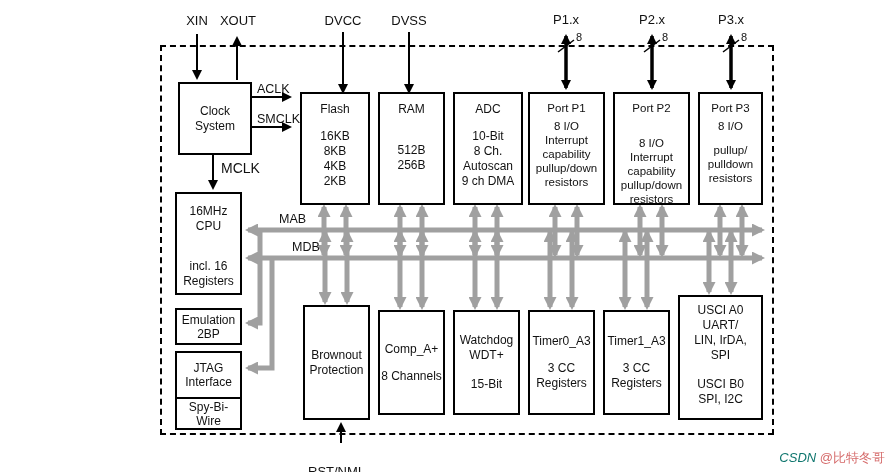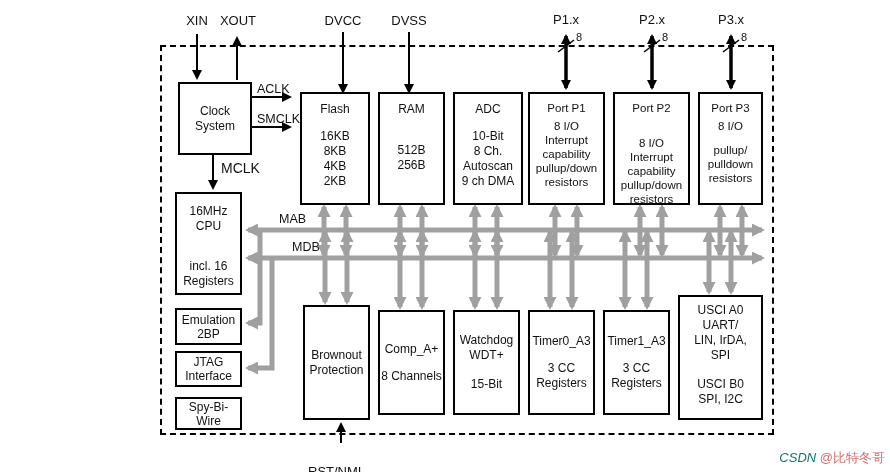--- a/index.html
+++ b/index.html
@@ -124,21 +124,21 @@
     <div>CPU</div>
     <div class="g25"></div>
     <div>incl. 16</div>
     <div>Registers</div>
   </div>
 
   <div class="box center lh14" style="left:175px;top:308px;width:67px;height:37px">
     <div>Emulation</div>
     <div>2BP</div>
   </div>
-  <div class="box center lh14" style="left:175px;top:351px;width:67px;height:36px">
+  <div class="box center lh14" style="left:175px;top:351px;width:67px;height:48px">
     <div>JTAG</div>
     <div>Interface</div>
   </div>
   <div class="box center lh14" style="left:175px;top:397px;width:67px;height:33px">
     <div>Spy-Bi-</div>
     <div>Wire</div>
   </div>
 
   <div class="box" style="left:300px;top:92px;width:70px;height:113px">
     <div style="margin:8px 0 12px">Flash</div>

